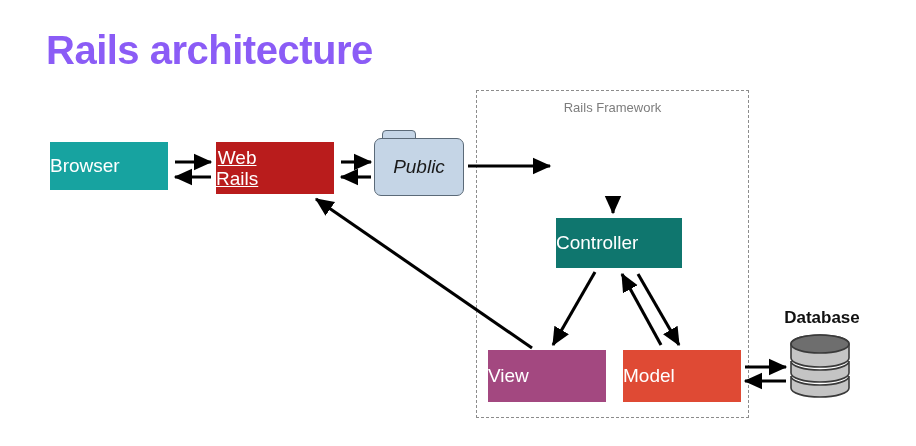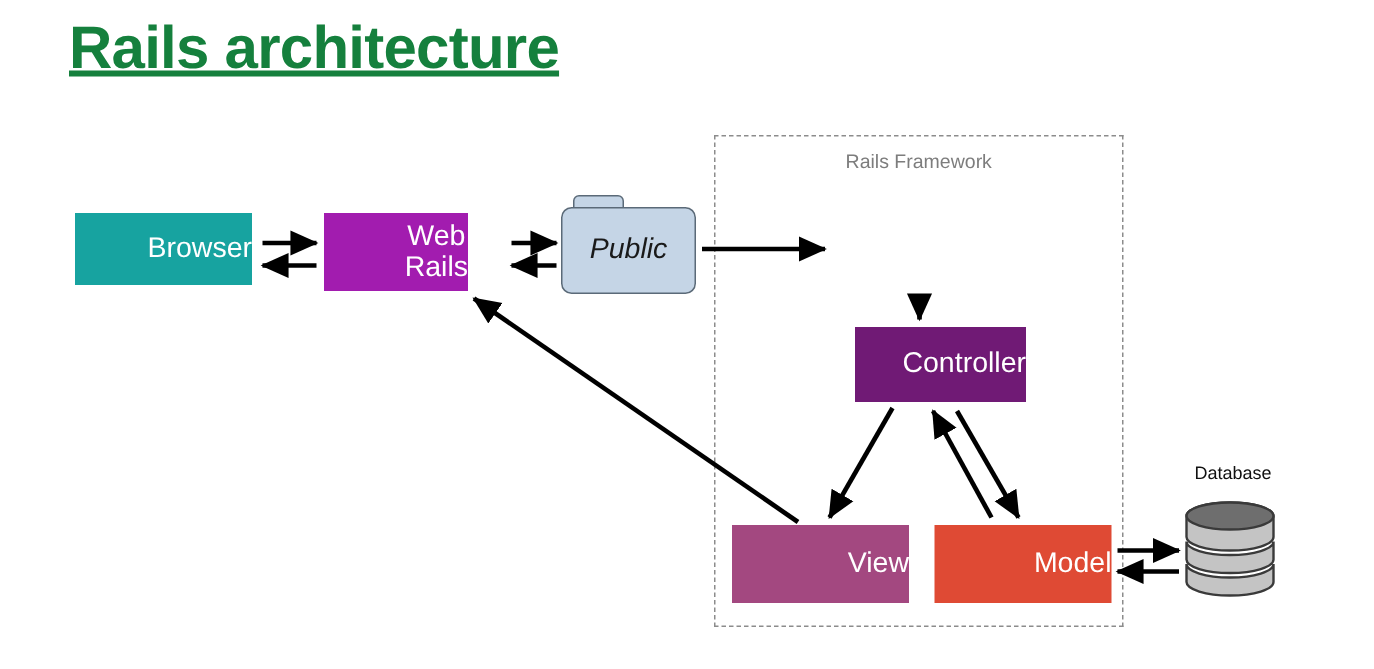--- a/index.html
+++ b/index.html
@@ -1,30 +1,30 @@
 <!DOCTYPE html>
 <html><head>
 <meta charset="utf-8">
 <style>
   html,body{margin:0;padding:0;background:#ffffff;}
   body{width:916px;height:446px;position:relative;overflow:hidden;
        font-family:"Liberation Sans","DejaVu Sans",sans-serif;}
   #stage{position:absolute;left:0;top:0;width:916px;height:446px;background:#fff;}
 
-  #title{position:absolute;left:46px;top:10px;font-size:40px;font-weight:bold;
-         color:#15803d;letter-spacing:-0.5px;line-height:1.1;text-decoration:underline;}
+  #title{position:absolute;left:46px;top:28px;font-size:40px;font-weight:bold;
+         color:#8b5cf6;letter-spacing:-0.5px;line-height:1.1;}
 
-  .node{position:absolute;display:flex;align-items:center;justify-content:flex-end;
+  .node{position:absolute;display:flex;align-items:center;justify-content:flex-start;
         text-align:center;color:#ffffff;font-size:19px;line-height:1.12;
         box-sizing:border-box;}
 
   #box-browser{left:50px;top:142px;width:118px;height:48px;background:#17a3a0;}
-  #box-webserver{left:216px;top:142px;width:96px;height:52px;background:#a21caf;}
+  #box-webserver{left:216px;top:142px;width:118px;height:52px;background:#b91c1c;text-decoration:underline;}
   #box-routing{left:554px;top:143px;width:120px;height:49px;background:#f9a93b;}
-  #box-controller{left:570px;top:218px;width:114px;height:50px;background:#701a75;}
+  #box-controller{left:556px;top:218px;width:126px;height:50px;background:#0f766e;}
   #box-view{left:488px;top:350px;width:118px;height:52px;background:#a34880;}
   #box-model{left:623px;top:350px;width:118px;height:52px;background:#df4a34;}
 
   
   #folder{position:absolute;left:374px;top:130px;width:90px;height:66px;}
   #folder-tab{position:absolute;left:8px;top:0;width:34px;height:12px;
               background:#c5d5e6;border:1.5px solid #5b6a78;
               border-radius:4px 4px 0 0;box-sizing:border-box;}
   #folder-body{position:absolute;left:0;top:8px;width:90px;height:58px;
                background:#c5d5e6;border:1.5px solid #5b6a78;
@@ -33,21 +33,21 @@
                color:#1a1a1a;font-size:19px;font-style:italic;}
 
   
   #framework{position:absolute;left:476px;top:90px;width:273px;height:328px;
              border:1.6px dashed #8c8c8c;box-sizing:border-box;}
   #framework-label{position:absolute;left:476px;top:100px;width:273px;
                    text-align:center;color:#7d7d7d;font-size:13px;}
 
   
   #db-label{position:absolute;left:772px;top:308px;width:100px;text-align:center;
-            color:#111;font-size:12px;}
+            color:#111;font-size:17px;font-weight:bold;}
   #db{position:absolute;left:789px;top:330px;width:62px;height:72px;}
 
   svg.overlay{position:absolute;left:0;top:0;width:916px;height:446px;
               pointer-events:none;}
 </style>
 </head>
 <body>
 
 <div id="stage">
 

